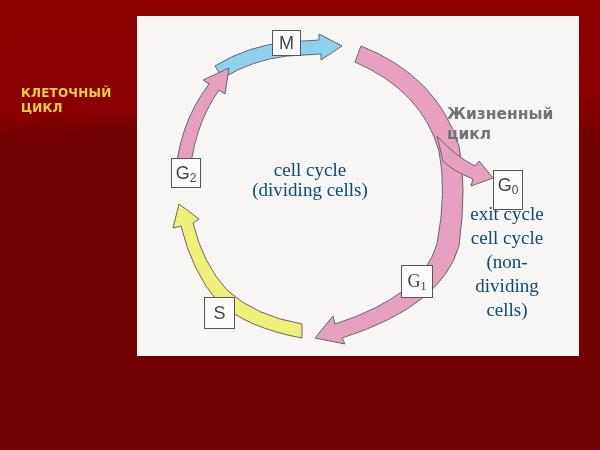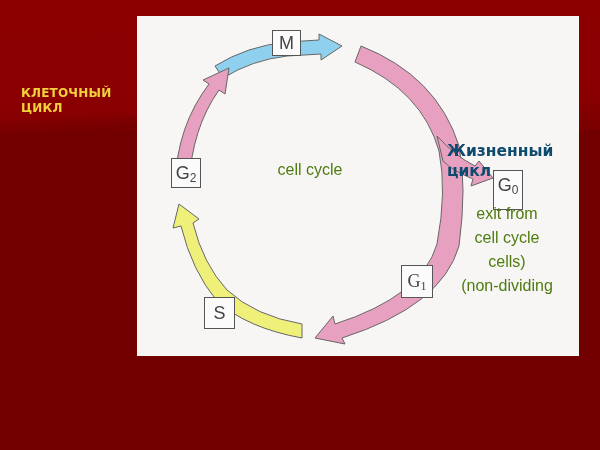--- a/index.html
+++ b/index.html
@@ -27,27 +27,26 @@
       background: #f7f6f4;
     }
     .diagram { position: absolute; left: 0; top: 0; }
     .phase-box {
       position: absolute; background: #fbfbfb; border: 1.2px solid #555;
       color: #444; font-family: "Liberation Sans", sans-serif; font-size: 18px;
       text-align: center; box-sizing: border-box;
     }
     .phase-box sub { font-size: 12px; vertical-align: -3px; }
     .lbl {
-      position: absolute; color: #4d7c0f; font-family: Liberation Sans, sans-serif;
-      font-size: 16px; line-height: 20px; text-align: center;
+      position: absolute; color: #0c4a6e; font-family: Liberation Serif, serif;
+      font-size: 19px; line-height: 20px; text-align: center;
     }
     .ru-lbl {
-      position: absolute; color: #0c4a6e; font-weight: bold; font-size: 15.5px; line-height: 20px;
+      position: absolute; color: #737373; font-weight: bold; font-size: 15.5px; line-height: 20px;
       font-family: "DejaVu Sans", sans-serif;
-      margin-top: 37px;
     }
   </style>
 </head>
 <body>
 
 <div class="bg-band"></div>
 <div class="bg-band2"></div>
 
 <div class="title">
   <div>КЛЕТОЧНЫЙ</div>
@@ -84,21 +83,22 @@
     <span>G</span><sub>0</sub>
   </div>
 
   <div class="ru-lbl" style="left:310px; top:88px;">
     <div>Жизненный</div>
     <div>цикл</div>
   </div>
 
   <div class="lbl" style="left:108px; top:144px; width:130px;">
     <div>cell cycle</div>
+    <div>(dividing cells)</div>
   </div>
 
   <div class="lbl" style="left:320px; top:186px; width:100px; line-height:24px;">
-    <div>exit from</div>
+    <div>exit cycle</div>
     <div>cell cycle</div>
+    <div>(non-dividing</div>
     <div>cells)</div>
-    <div>(non-dividing</div>
   </div>
 </div>
 
 </body></html>

